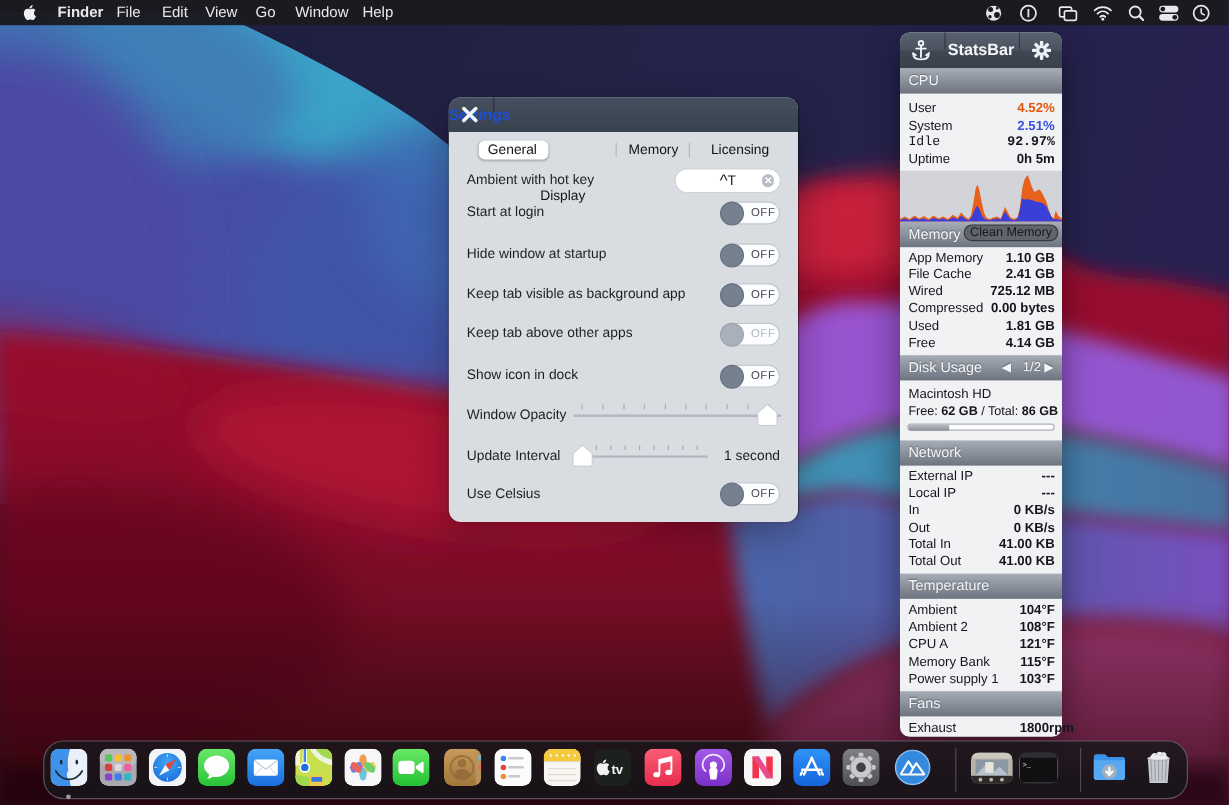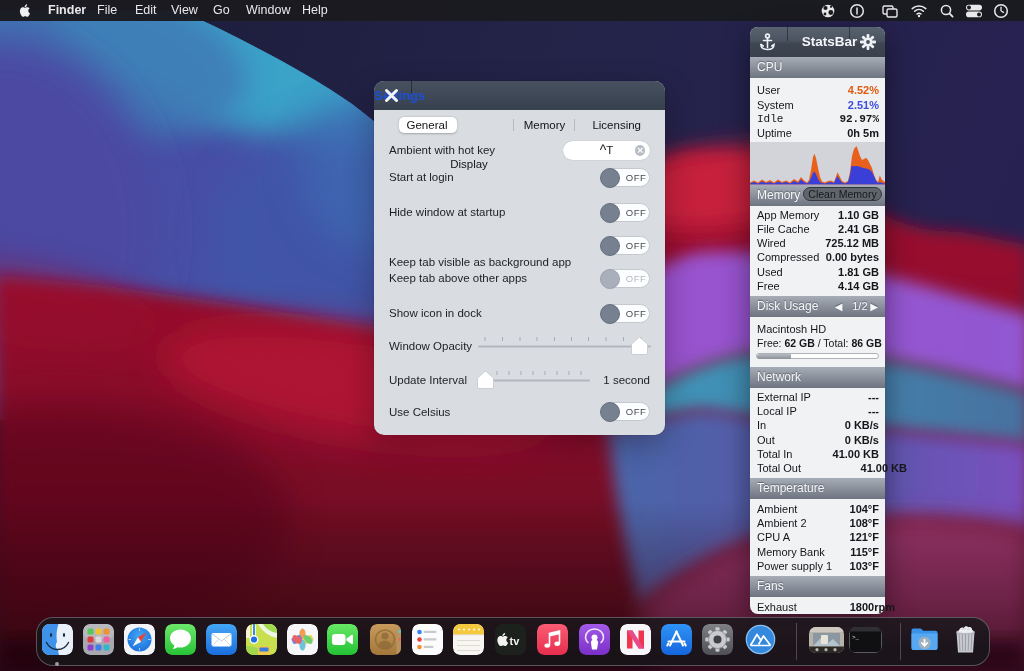--- a/index.html
+++ b/index.html
@@ -21,21 +21,21 @@
   .rowlab{position:absolute;left:15px;font-size:11.5px;color:#1d1f22;}
   .toggle{position:absolute;left:227px;width:49px;height:19px;background:#fcfdfe;border:0.5px solid #c5c9cf;border-radius:10px;box-sizing:border-box;}
   .knob{position:absolute;left:-2px;top:-1px;width:20px;height:20px;border-radius:50%;background:#76808e;border:0.5px solid #667080;box-sizing:border-box;}
   .offtxt{position:absolute;left:21px;top:0;width:26px;text-align:center;font-size:9.5px;line-height:18px;color:#47494e;letter-spacing:0.5px;}
   .toggle.dis .knob{background:#a9b0bb;border-color:#9aa2ae;}
   .toggle.dis .offtxt{color:#b4b8bf;}
   
   #panel{position:absolute;left:750px;top:27px;width:135px;height:587px;z-index:15;border-radius:8px;background:#f1f2f4;box-shadow:0 10px 28px rgba(0,0,0,0.45);}
   #phead{position:absolute;left:0;top:0;width:100%;height:30px;border-radius:8px 8px 0 0;background:linear-gradient(#59626f 0%,#4c5461 45%,#3e4652 55%,#3a414d 100%);}
   #phead .hsep{position:absolute;top:0;width:1px;height:14px;background:rgba(18,22,30,0.5);}
-  #ptitle{position:absolute;left:0;top:0;width:100%;height:30px;line-height:30px;text-align:center;color:#f4f6f9;font-weight:bold;font-size:13.5px;margin-left:12px;}
+  #ptitle{position:absolute;left:0;top:0;width:100%;height:30px;line-height:30px;text-align:center;color:#f4f6f9;font-weight:bold;font-size:13.5px;}
   .secbar{position:absolute;left:0;width:100%;height:21px;background:linear-gradient(#a7adb6,#6d7480);color:#f6f7f9;font-size:12px;line-height:21px;text-shadow:0 -1px 1px rgba(40,45,55,0.5);}
   .secbar span{margin-left:7px;}
   .prow{position:absolute;left:0;width:100%;height:14.4px;font-size:11px;line-height:14.4px;color:#15161a;}
   .prow .pl{position:absolute;left:7px;white-space:nowrap;}
   .prow .pv{position:absolute;right:6px;font-weight:bold;}
   
   #dock{position:absolute;left:36px;top:617px;width:954px;height:49px;z-index:25;background:rgba(23,23,27,0.82);border:1px solid rgba(175,175,185,0.42);border-radius:17px;box-sizing:border-box;}
   .dicon{position:absolute;top:624px;width:31px;height:31px;border-radius:7px;z-index:26;}
   .dsep{position:absolute;top:623px;width:1px;height:37px;background:rgba(255,255,255,0.22);z-index:26;}
 </style>
@@ -201,21 +201,21 @@
       <div class="knob"></div>
       <div class="offtxt">OFF</div>
     </div>
 
   <div class="rowlab" style="top:125px;">Hide window at startup</div>
   <div class="toggle" style="top:121.5px;">
       <div class="knob"></div>
       <div class="offtxt">OFF</div>
     </div>
 
-  <div class="rowlab" style="top:175px;">Keep tab visible as background app</div>
+  <div class="rowlab" style="top:158px;">Keep tab visible as background app</div>
   <div class="toggle" style="top:154.5px;">
       <div class="knob"></div>
       <div class="offtxt">OFF</div>
     </div>
 
   <div class="rowlab" style="top:191px;">Keep tab above other apps</div>
   <div class="toggle dis" style="top:188px;">
       <div class="knob"></div>
       <div class="offtxt">OFF</div>
     </div>
@@ -377,21 +377,21 @@
       <span class="pv">0 KB/s</span>
     </div>
   <div class="prow" style="top:405.5px;">
       <span class="pl">Out</span>
       <span class="pv">0 KB/s</span>
     </div>
   <div class="prow" style="top:419.5px;">
       <span class="pl">Total In</span>
       <span class="pv">41.00 KB</span>
     </div>
-  <div class="prow" style="top:433.5px;padding-left:28px;">
+  <div class="prow" style="top:433.5px;">
       <span class="pl">Total Out</span>
       <span class="pv">41.00 KB</span>
     </div>
   <div class="secbar" style="top:450.5px;"><span>Temperature</span></div>
   <div class="prow" style="top:475px;">
       <span class="pl">Ambient</span>
       <span class="pv">104°F</span>
     </div>
   <div class="prow" style="top:489px;">
       <span class="pl">Ambient 2</span>

